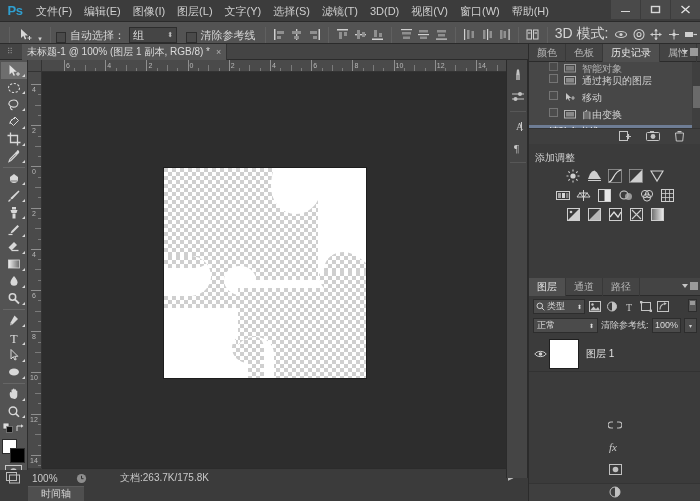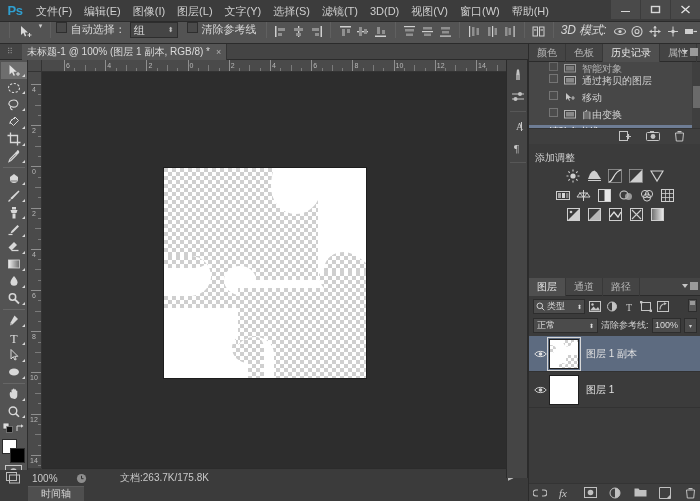--- a/index.html
+++ b/index.html
@@ -30,40 +30,40 @@
   .winbtn {
     width:29px; height:19px; display:flex; align-items:center; justify-content:center;
     color:#d0d0d0; font-size:11px; background:#4a4a4a; margin-left:1px;
   }
   .winbtn svg { display:block; }
 
   
   #optionsbar {
     position:absolute; left:0; top:22px; width:700px; height:22px;
     background:#535353; border-bottom:1px solid #2b2b2b;
-    display:flex; align-items:flex-start; padding-left:4px;
+    display:flex; align-items:flex-end; padding-left:4px;
   }
   .opt-sep { width:1px; height:16px; background:#3d3d3d; margin:0 5px; border-right:1px solid #606060; }
   .opt-tool {
     width:22px; height:18px; display:flex; align-items:center; justify-content:center;
   }
   .opt-caret { font-size:7px; color:#cfcfcf; padding:0 3px; }
   .opt-check {
     width:11px; height:11px; background:#4a4a4a; border:1px solid #2e2e2e; margin-right:4px;
   }
   .opt-label { font-size:11px; color:#d5d5d5; margin-right:4px; white-space:nowrap; }
   .opt-select {
     height:16px; min-width:48px; background:#454545; border:1px solid #2d2d2d;
     display:flex; align-items:center; justify-content:space-between;
     padding:0 3px; font-size:11px; color:#dcdcdc;
   }
   .opt-select .arr { font-size:7px; color:#bbb; }
   .align-icon { width:19px; height:18px; display:flex; align-items:center; justify-content:center; }
   .align-icon svg { display:block; }
-  #d3label { font-size:12px; color:#d5d5d5; margin:0 4px 0 2px; white-space:nowrap;font-style:italic; }
+  #d3label { font-size:14px; color:#d5d5d5; margin:0 4px 0 2px; white-space:nowrap; }
 
   
   #tabstrip {
     position:absolute; left:0; top:44px; width:700px; height:16px; background:#444;
     border-bottom:1px solid #2b2b2b;
   }
   #grip { position:absolute; left:2px; top:2px; width:16px; height:12px; color:#8a8a8a; font-size:8px; text-align:center; line-height:12px;}
   #doctab {
     position:absolute; left:22px; top:0; height:16px; background:#555;
     display:flex; align-items:center; padding:0 5px; font-size:10px; color:#dcdcdc;
@@ -231,21 +231,21 @@
     width:30px; height:30px; margin-right:7px; border:1px solid #1f1f1f; position:relative; overflow:hidden;
     background-image:
       linear-gradient(45deg,#cfcfcf 25%,transparent 25%,transparent 75%,#cfcfcf 75%),
       linear-gradient(45deg,#cfcfcf 25%,transparent 25%,transparent 75%,#cfcfcf 75%);
     background-size:6px 6px; background-position:0 0,3px 3px; background-color:#fff;
   }
   .lthumb.selected { outline:1px solid #d8d8d8; outline-offset:1px; }
   .lname { font-size:10px; color:#e2e2e2; }
   #lay-btns {
     position:absolute; left:0; bottom:0; width:172px; height:18px; background:#3f3f3f;
-    display:flex; align-items:center; justify-content:center; gap:11px; border-top:1px solid #343434;
+    display:flex; align-items:center; justify-content:center; gap:11px; border-top:1px solid #343434;flex-direction:column;
   }
   .lbtn { width:14px; height:14px; display:flex; align-items:center; justify-content:center; }
 </style>
 </head>
 <body>
 
 <div id="app">
 
   <div id="menubar">
     <div id="pslogo">Ps</div>
@@ -1124,34 +1124,20 @@
               <path d="M3 5.5 V3.8 a2.5 2.5 0 0 1 5 0 V5.5" fill="none" stroke="#d2d2d2" stroke-width="1.2"></path>
               <rect x="1.5" y="5.3" width="8" height="5.6" rx="0.7" fill="#d2d2d2"></rect>
             </svg>
         </span>
         <span class="tiny-lbl" style="margin-left:auto">填充:</span>
         <div class="num-box">100%</div>
         <div class="spin">▾</div>
       </div>
 
       <div id="lay-list">
-        <div class="layer-row sel">
-          <span class="eye">
-            <svg width="13" height="10" viewBox="0 0 13 10">
-                <path d="M0.8 5 C3 1.5 10 1.5 12.2 5 C10 8.5 3 8.5 0.8 5Z" fill="none" stroke="#e0e0e0" stroke-width="1"></path>
-                <circle cx="6.5" cy="5" r="1.8" fill="#e0e0e0"></circle>
-              </svg>
-          </span>
-          <span class="lthumb selected">
-            <svg width="28" height="28" viewBox="0 0 28 28" style="position:absolute;inset:0">
-              <path fill="#ffffff" d="M0,28 L0,13 C4,13 6,11 6,9 C6,7 4,5 0,5 L0,0 L13,0 C13,4 15,6.5 17.5,6.5 C20,6.5 22,4.5 22,2 L28,2 L28,15 L16,15 L16,26 C16,24 14,23 12,23 C10,23 9,24.5 9,26 L9,28 Z"></path>
-            </svg>
-          </span>
-          <span class="lname">图层 1 副本</span>
-        </div>
         <div class="layer-row">
           <span class="eye">
             <svg width="13" height="10" viewBox="0 0 13 10">
                 <path d="M0.8 5 C3 1.5 10 1.5 12.2 5 C10 8.5 3 8.5 0.8 5Z" fill="none" stroke="#d0d0d0" stroke-width="1"></path>
                 <circle cx="6.5" cy="5" r="1.8" fill="#d0d0d0"></circle>
               </svg>
           </span>
           <span class="lthumb">
             <svg width="28" height="28" viewBox="0 0 28 28" style="position:absolute;inset:0">
               <path fill="#ffffff" d="M0,0 L28,0 L28,28 L0,28 Z"></path>

